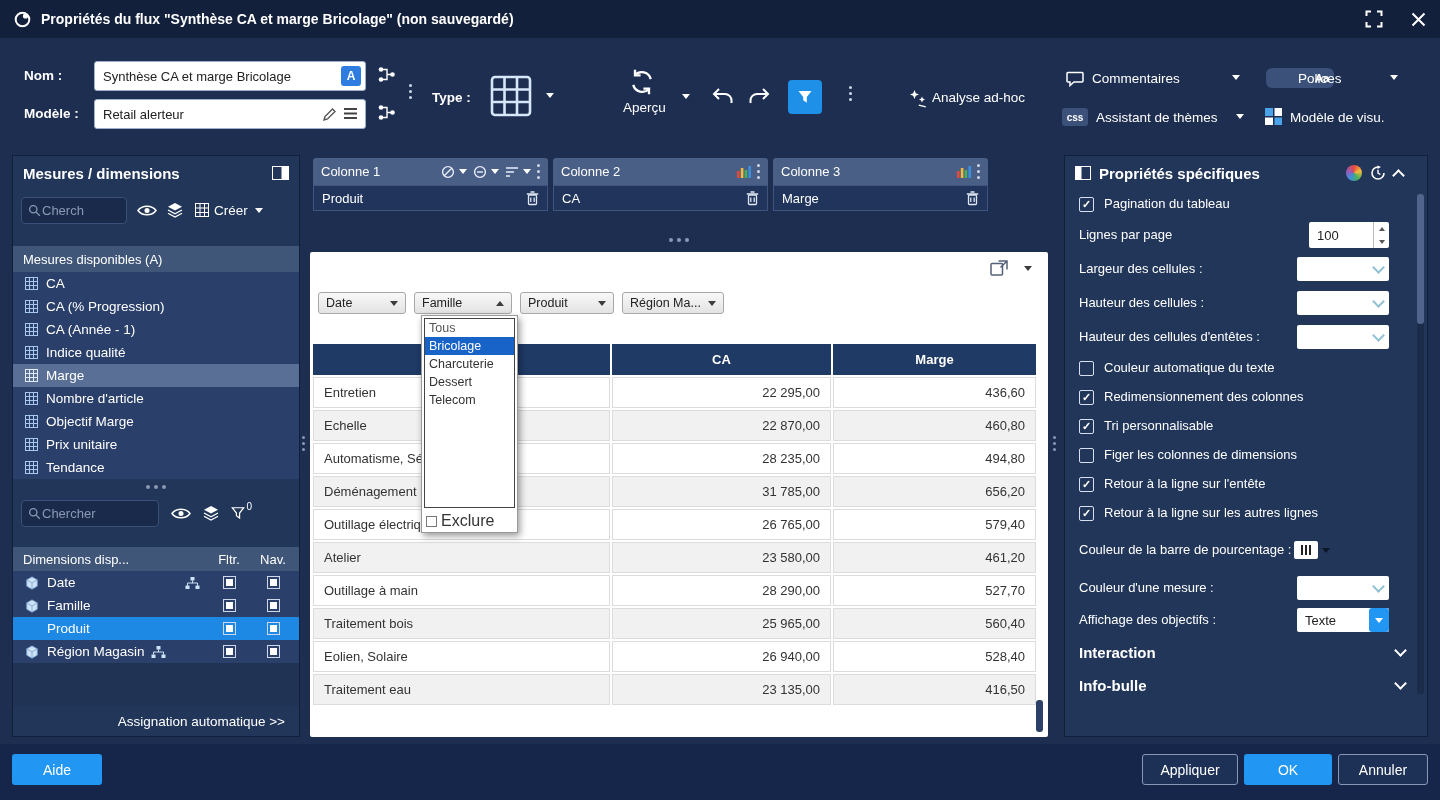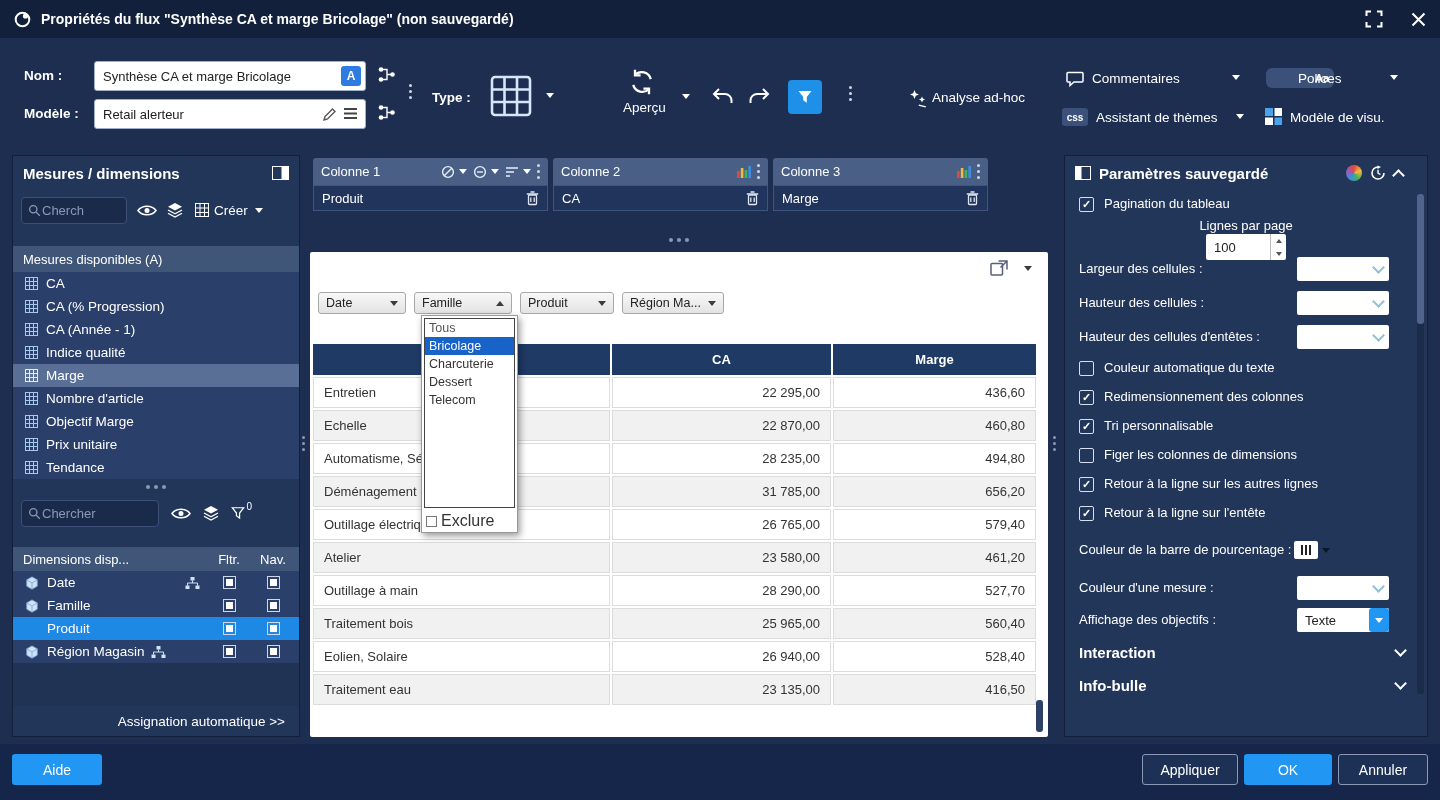--- a/index.html
+++ b/index.html
@@ -716,38 +716,38 @@
   </div>
 
   <div class="abs panel" style="left:1064px;top:155px;width:364px;height:582px;">
     <div class="phead" style="padding-right:24px;">
       <span class="icn">
         <svg width="16" height="14" viewBox="0 0 16 14">
             <rect x="0.5" y="0.5" width="15" height="13" fill="none" stroke="#fff"></rect>
             <rect x="0.5" y="0.5" width="6" height="13" fill="#fff"></rect>
           </svg>
       </span>
-      <span class="ptitle">Paramètres sauvegardé</span>
+      <span class="ptitle">Propriétés spécifiques</span>
       <span style="flex:1;"></span>
       <span style="width:16px;height:16px;border-radius:50%;background:conic-gradient(#e5493d,#f5b93c,#47b05a,#3d8fdc,#9b59b6,#e5493d);display:inline-block;"></span>
       <span class="icn">
         <svg width="16" height="16" viewBox="0 0 16 16">
             <path d="M14 8A6 6 0 1 1 8 2" fill="none" stroke="#fff" stroke-width="1.6"></path>
             <path d="M7.5 0.5 11 2 7.5 4z" fill="#fff"></path>
             <path d="M8 4.8V8l2.4 1.5" stroke="#fff" stroke-width="1.4" fill="none"></path>
           </svg>
       </span>
       <span class="chev up" style="margin-top:4px;"></span>
     </div>
 
     <div class="srow" style="height:28px;gap:10px;">
       <span class="cb checked"></span>
       <span class="slbl">Pagination du tableau</span>
     </div>
-    <div class="srow" style="height:34px;flex-direction:column;">
+    <div class="srow" style="height:34px;">
       <span class="slbl">Lignes par page</span>
       <span class="numin">
         <span class="nv">100</span>
         <span class="spin">
             <span>
               <i class="tinytri up"></i>
             </span>
             <span>
               <i class="tinytri dn"></i>
             </span>
@@ -787,25 +787,25 @@
     <div class="srow" style="height:29px;gap:10px;">
       <span class="cb checked"></span>
       <span class="slbl">Tri personnalisable</span>
     </div>
     <div class="srow" style="height:29px;gap:10px;">
       <span class="cb"></span>
       <span class="slbl">Figer les colonnes de dimensions</span>
     </div>
     <div class="srow" style="height:29px;gap:10px;">
       <span class="cb checked"></span>
-      <span class="slbl">Retour à la ligne sur les autres lignes</span>
+      <span class="slbl">Retour à la ligne sur l'entête</span>
     </div>
     <div class="srow" style="height:29px;gap:10px;">
       <span class="cb checked"></span>
-      <span class="slbl">Retour à la ligne sur l'entête</span>
+      <span class="slbl">Retour à la ligne sur les autres lignes</span>
     </div>
     <div class="srow" style="height:44px;">
       <span class="slbl" style="max-width:215px;">Couleur de la barre de pourcentage :</span>
       <span class="flex" style="gap:4px;">
         <span class="swatch">
             <i></i>
             <i></i>
             <i></i>
           </span>
         <span class="tri" style="border-top-color:#0c1728;"></span>

